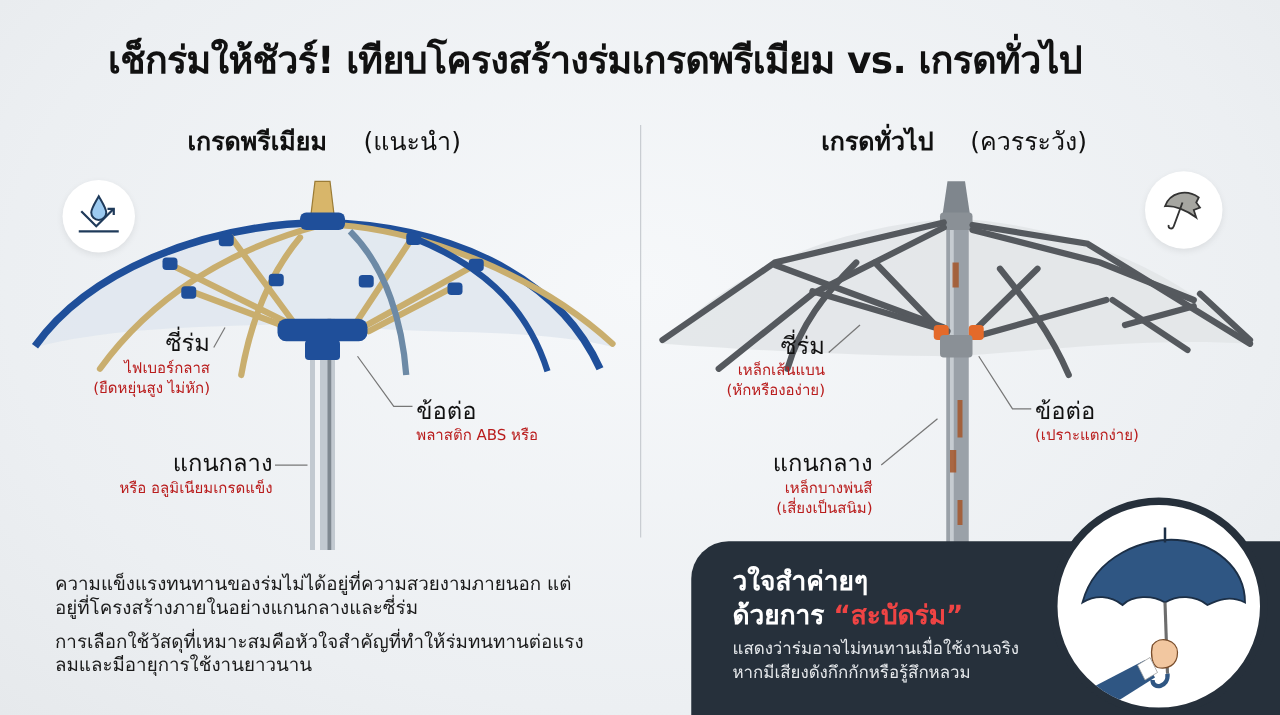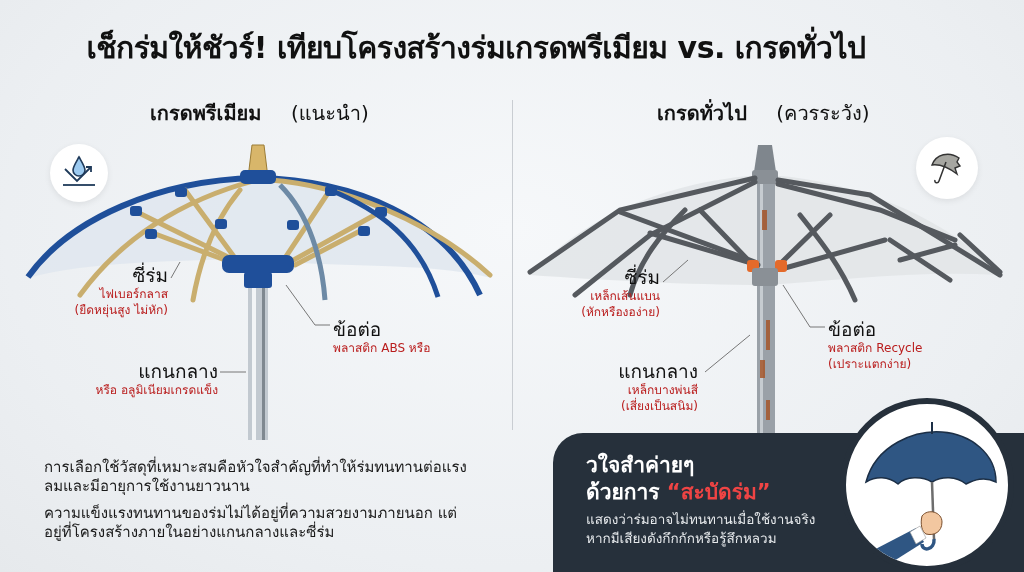--- a/index.html
+++ b/index.html
@@ -189,32 +189,31 @@
   <div class="d">หรือ อลูมิเนียมเกรดแข็ง</div>
 </div>
 
 <div class="label r" style="left:560px; top:266px; width:100px;">
   <div class="h">ซี่ร่ม</div>
   <div class="d">เหล็กเส้นแบน</div>
   <div class="d">(หักหรืององ่าย)</div>
 </div>
 <div class="label" style="left:828px; top:318px; width:150px;">
   <div class="h">ข้อต่อ</div>
-  <div class="d">พลาสติก Recycle</div>
   <div class="d">(เปราะแตกง่าย)</div>
 </div>
 <div class="label r" style="left:590px; top:360px; width:108px;">
   <div class="h">แกนกลาง</div>
   <div class="d">เหล็กบางพ่นสี</div>
   <div class="d">(เสี่ยงเป็นสนิม)</div>
 </div>
 
 <div class="body-text">
+  <p>ความแข็งแรงทนทานของร่มไม่ได้อยู่ที่ความสวยงามภายนอก แต่อยู่ที่โครงสร้างภายในอย่างแกนกลางและซี่ร่ม</p>
   <p>การเลือกใช้วัสดุที่เหมาะสมคือหัวใจสำคัญที่ทำให้ร่มทนทานต่อแรงลมและมีอายุการใช้งานยาวนาน</p>
-  <p>ความแข็งแรงทนทานของร่มไม่ได้อยู่ที่ความสวยงามภายนอก แต่อยู่ที่โครงสร้างภายในอย่างแกนกลางและซี่ร่ม</p>
 </div>
 
 <div class="panel"></div>
 <div class="panel-h">
   <div>วใจสำค่ายๆ</div>
   <div>
     <span>ด้วยการ </span><span class="accent">“สะบัดร่ม”</span>
   </div>
 </div>
 <div class="panel-d">

